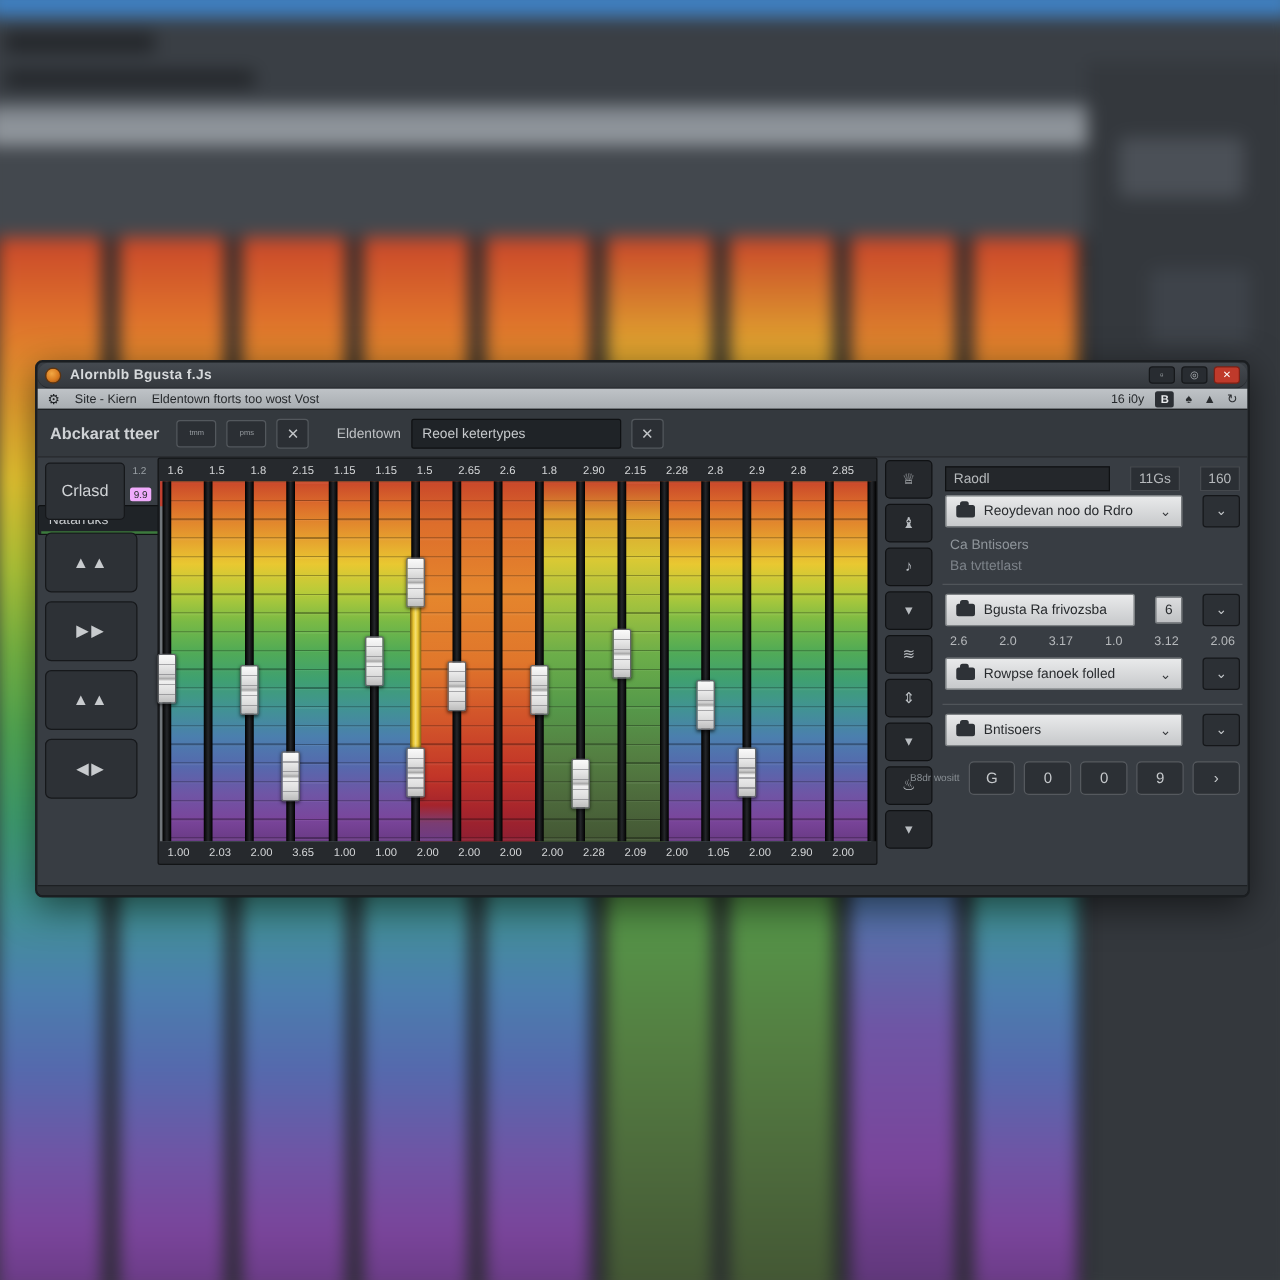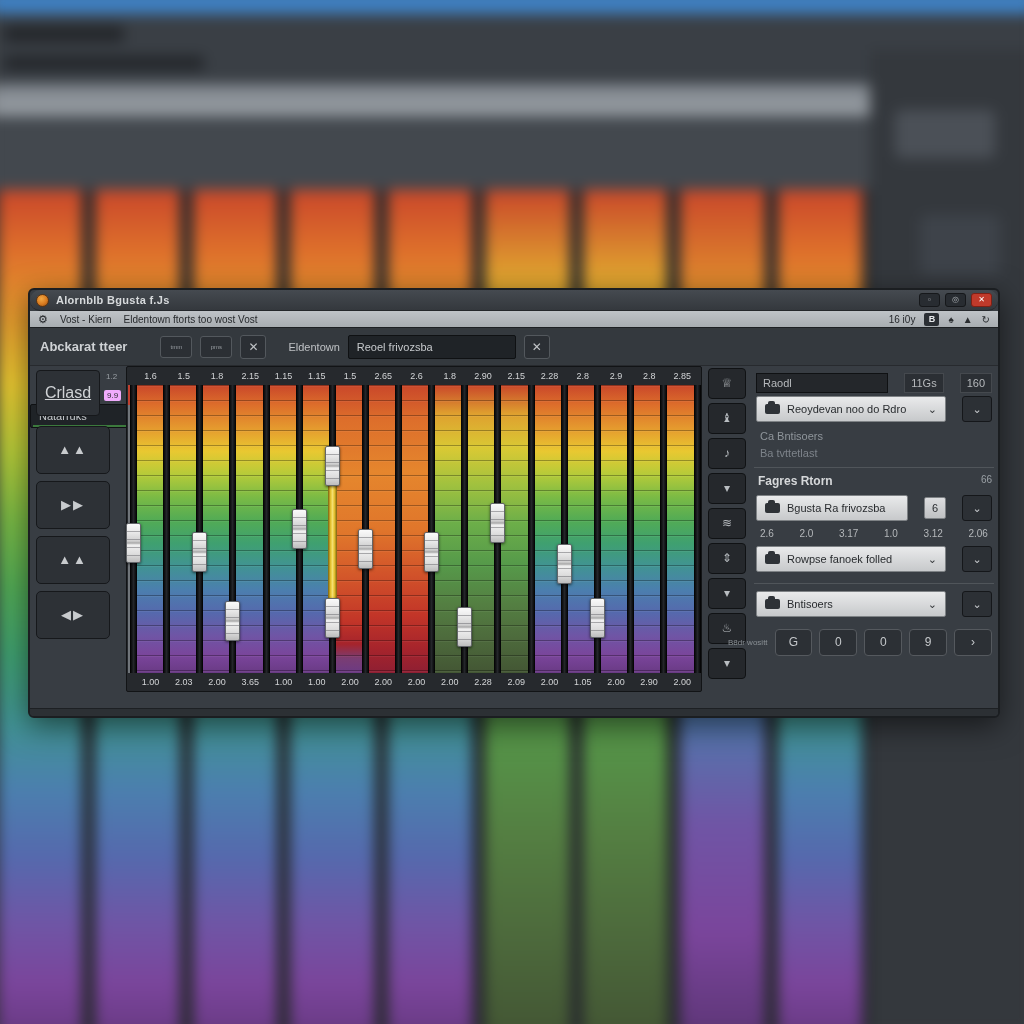--- a/index.html
+++ b/index.html
@@ -47,52 +47,52 @@
              font-size:10px; color:#26292c; border-bottom:1px solid #1d2023; }
   .menubar .gear { font-size:11px; color:#1e2124; }
   .menu-right { margin-left:auto; display:flex; align-items:center; gap:9px; }
   .b-box { width:15px; height:13px; background:#2b2f34; color:#e8eaec; border-radius:2px;
            font-size:9px; font-weight:bold; text-align:center; line-height:13px; }
   .menu-ic { font-size:10px; color:#2a2d30; }
 
   .toolbar { position:absolute; left:0; top:38px; right:0; height:38px; background:#34393e;
              display:flex; align-items:center; padding:0 10px; gap:8px;
              border-bottom:1px solid #272a2e; }
-  .tb-label { color:#cfd2d5; font-size:13px; font-weight:bold; margin-right:25px; white-space:nowrap; }
+  .tb-label { color:#cfd2d5; font-size:13px; font-weight:bold; margin-right:6px; white-space:nowrap; }
   .tb-small-btn { width:32px; height:22px; background:#2b2f34; border:1px solid #53585d; border-radius:3px;
                   color:#989da2; font-size:6px; text-align:center; line-height:20px; }
   .tb-input { height:24px; background:#1f2327; border:1px solid #0f1113; border-radius:2px;
               color:#c6c9cc; font-size:11px; padding:0 8px; line-height:22px; position:relative; }
   .tb-input .green-underline { position:absolute; left:2px; bottom:0; height:2px; width:60%; background:#3c7a3d; }
   .tb-input.main { width:448px; }
   .tb-input.small { width:168px; }
   .x-btn { width:26px; height:24px; background:#2b2f34; border:1px solid #53585d; border-radius:3px;
            color:#c2c5c8; font-size:12px; text-align:center; line-height:22px; }
   .tb-right-label { color:#bfc2c5; font-size:11px; margin-left:14px; white-space:nowrap; }
 
   .main { position:absolute; left:0; top:76px; right:0; bottom:8px; }
 
   
   .left-col { position:absolute; left:6px; top:4px; width:92px; }
   .preset-wrap { position:relative; margin-bottom:10px; }
   .preset-btn { width:64px; height:46px; background:#2d3136; border:1px solid #16181b; border-radius:4px;
-                color:#d0d3d6; font-size:16px; text-align:center; line-height:44px;text-decoration:underline; }
+                color:#d0d3d6; font-size:13px; text-align:center; line-height:44px; }
   .preset-badge-top { position:absolute; left:70px; top:2px; color:#9aa0a5; font-size:8px; }
   .preset-badge-bot { position:absolute; left:68px; top:20px; background:#f0abfc; color:#2a2d30;
                       font-size:8px; padding:1px 3px; border-radius:2px; }
   .arrow-btn { width:74px; height:48px; background:#2d3136; border:1px solid #16181b; border-radius:5px;
                color:#c8cbce; font-size:13px; text-align:center; line-height:46px; letter-spacing:2px;
                margin-bottom:7px; }
 
   
   .eq-panel { position:absolute; left:96px; top:0; width:576px; height:326px;
               background:#26292d; border:1px solid #121416; border-radius:2px;
               display:flex; flex-direction:column; }
   .eq-labels { height:18px; display:flex; padding-left:7px; padding-right:2px; }
-  .eq-labels span { flex:1; text-align:center; color:#d2d4d6; font-size:9px; line-height:18px; }
+  .eq-labels span { flex:1; text-align:left; color:#d2d4d6; font-size:9px; line-height:18px; }
   .eq-body { flex:1; display:flex; padding-left:1px; position:relative; }
   .eq-strip { width:6px; background:#70757a; position:relative; }
   .eq-strip .red-seg { position:absolute; top:0; left:0; width:100%; height:20px; background:#c04030; }
   .eq-cols { flex:1; display:flex; position:relative; margin-right:4px; }
   .eq-col { flex:1; position:relative; }
   .grad-a { background-color:#52ab55;
     background-image:repeating-linear-gradient(to bottom, rgba(0,0,0,.30) 0 1px, rgba(255,255,255,.05) 1px 2px, transparent 2px 15px),
     linear-gradient(to bottom,#c9472a 0%,#dd6e2b 7%,#e59a2e 15%,#e9c831 23%,#b6cb39 31%,#7aba45 39%,#52ab55 47%,#3fa070 55%,#419393 63%,#4b7fae 71%,#5569ad 79%,#6f55a5 87%,#7a459b 94%,#693a84 100%); }
   .grad-b { background-color:#d2542a;
     background-image:repeating-linear-gradient(to bottom, rgba(0,0,0,.30) 0 1px, rgba(255,255,255,.05) 1px 2px, transparent 2px 15px),
@@ -186,21 +186,21 @@
     <div class="title-text">Alornblb Bgusta f.Js</div>
     <div class="win-controls">
       <div class="win-btn">▫</div>
       <div class="win-btn">◎</div>
       <div class="win-btn close">✕</div>
     </div>
   </div>
 
   <div class="menubar">
     <span class="gear">⚙</span>
-    <span>Vost - Kiern</span>
+    <span>Site - Kiern</span>
     <span>Eldentown ftorts too wost Vost</span>
     <span class="menu-right">
       <span>16 i0y</span>
       <span class="b-box">B</span>
       <span class="menu-ic">♠</span>
       <span class="menu-ic">▲</span>
       <span class="menu-ic">↻</span>
     </span>
   </div>
 
@@ -208,21 +208,21 @@
     <span class="tb-label">Abckarat tteer</span>
     <span class="tb-small-btn">tmm</span>
     <span class="tb-small-btn">pms</span>
     <span class="tb-input main">
       <span>Natarruks</span>
       <span class="green-underline"></span>
     </span>
     <span class="x-btn">✕</span>
     <span class="tb-right-label">Eldentown</span>
     <span class="tb-input small">
-      <span>Reoel frivozsba</span>
+      <span>Reoel ketertypes</span>
     </span>
     <span class="x-btn">✕</span>
   </div>
 
   <div class="main">
 
     <div class="left-col">
       <div class="preset-wrap">
         <div class="preset-btn">Crlasd</div>
         <div class="preset-badge-top">1.2</div>
@@ -375,24 +375,20 @@
             <span class="dd-text">Reoydevan noo do Rdro</span>
             <span class="dd-chev">⌄</span>
           </span>
           <span class="dd-ext-btn">⌄</span>
         </div>
         <div class="rp-line">Ca Bntisoers</div>
         <div class="rp-line dim">Ba tvttetlast</div>
       </div>
 
       <div class="rp-section">
-        <div class="rp-header">
-          <span>Fagres Rtorn</span>
-          <span class="hdr-val">66</span>
-        </div>
         <div class="rp-row">
           <span class="dropdown">
             <span class="dd-icon"></span>
             <span class="dd-text">Bgusta Ra frivozsba</span>
           </span>
           <span class="dd-badge">6</span>
           <span class="dd-ext-btn">⌄</span>
         </div>
         <div class="rp-numbers" id="rp-numbers">
             <span>2.6</span>

